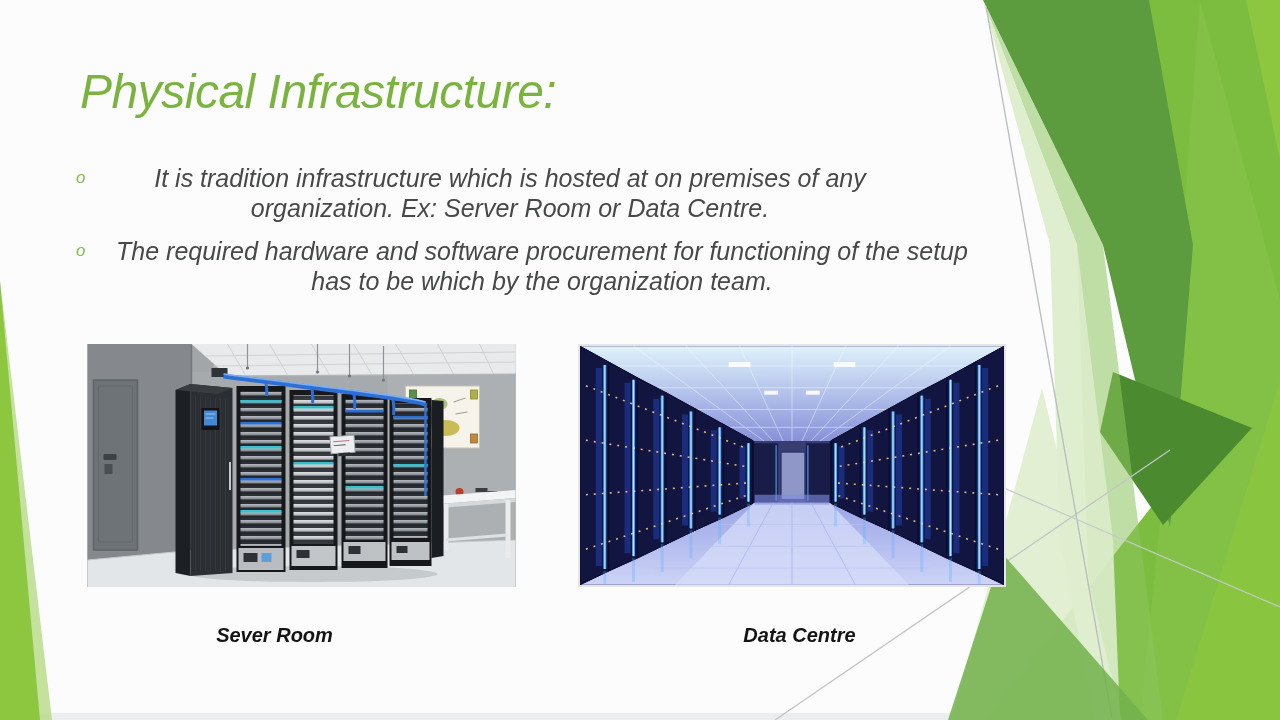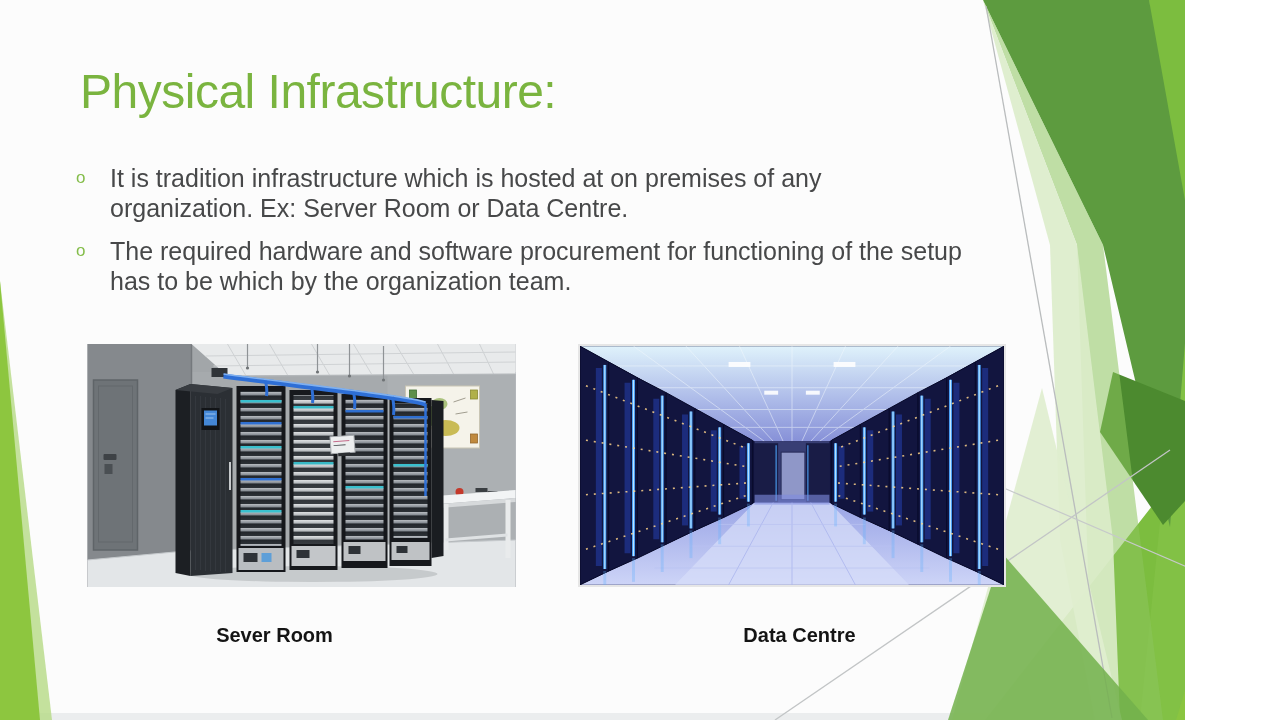--- a/index.html
+++ b/index.html
@@ -1,36 +1,37 @@
 <!DOCTYPE html>
 <html><head>
 <meta charset="utf-8">
 <style>
   html,body { margin:0; padding:0; background:#ffffff; }
   .slide {
-    position:relative; width:1185px; height:720px; overflow:hidden;
+    position:relative; width:1280px; height:720px; overflow:hidden;
     background:#fcfcfc;
     font-family:"Liberation Sans", sans-serif;
+    font-style:italic;
   }
   .bg-facets { position:absolute; inset:0; width:1280px; height:720px; }
   .title {
     position:absolute; left:80px; top:64px; margin:0;
     font-size:48px; font-weight:400; letter-spacing:-0.5px;
     color:#7ab43f; line-height:56px; white-space:nowrap;
   }
   .bullets {
     position:absolute; left:74px; top:163px; width:900px;
     list-style:none; margin:0; padding:0;
   }
   .bullets li { display:grid; grid-template-columns:36px 1fr; margin-bottom:13px; }
   .bullet-marker {
     font-size:17px; line-height:30px; color:#84bd4a; padding-left:2px;
   }
   .bullet-text {
-    font-size:25px; line-height:30px; color:#474849; letter-spacing:0;
+    font-size:25px; line-height:30px; color:#474849; letter-spacing:0;text-align:center;
   }
   .bullet-text.w1 { max-width:800px; }
   .bullet-text.w2 { max-width:870px; }
   .figure { position:absolute; margin:0; padding:0; }
   .figure svg { display:block; }
   .fig-server-room { left:87px; top:344px; width:429px; height:243px; }
   .fig-data-centre { left:578px; top:344px; width:428px; height:243px; box-sizing:border-box; border:2px solid #e6e6e6; background:#10123a; }
   .fig-data-centre svg { width:424px; height:239px; }
   .caption {
     position:absolute; width:375px; text-align:center;

